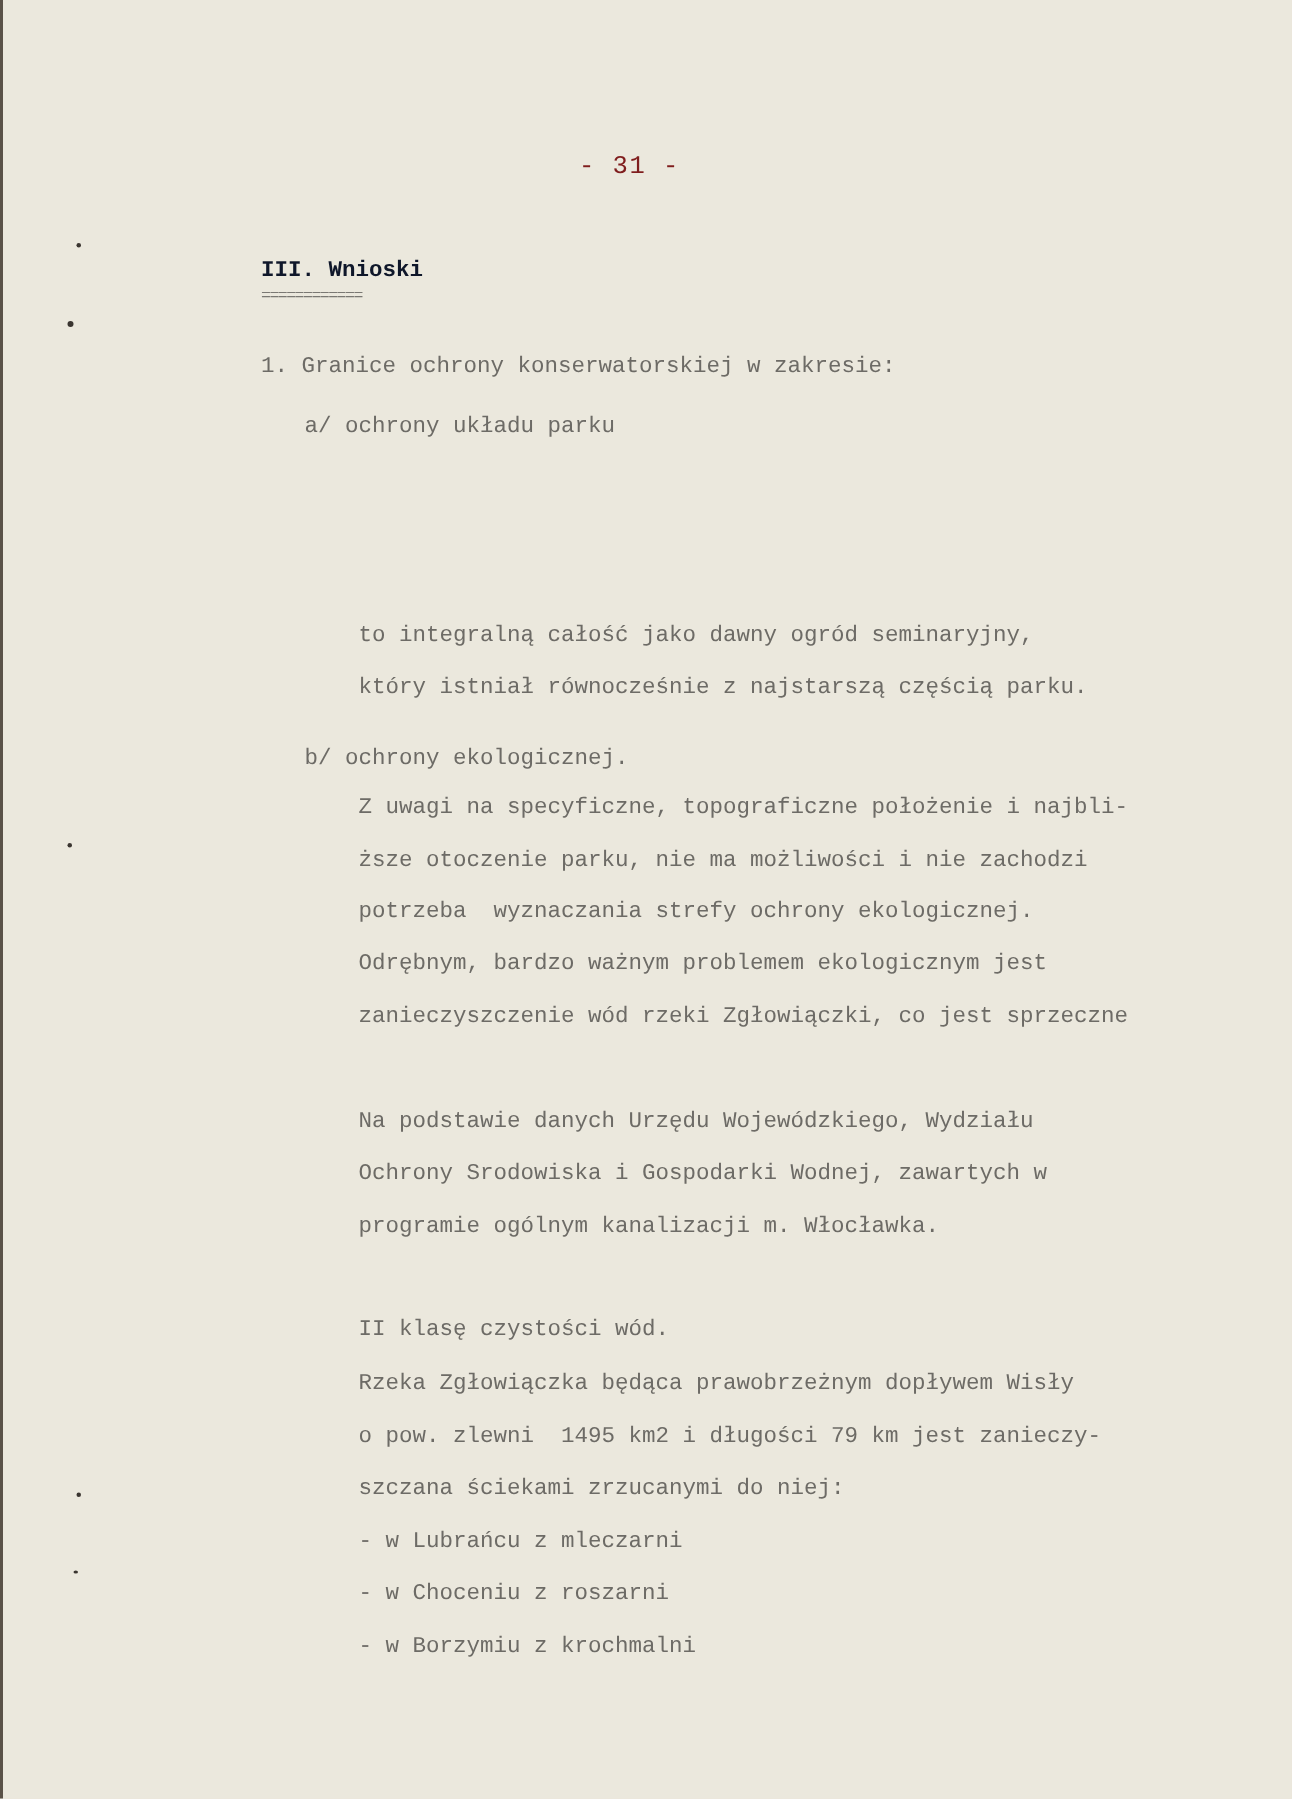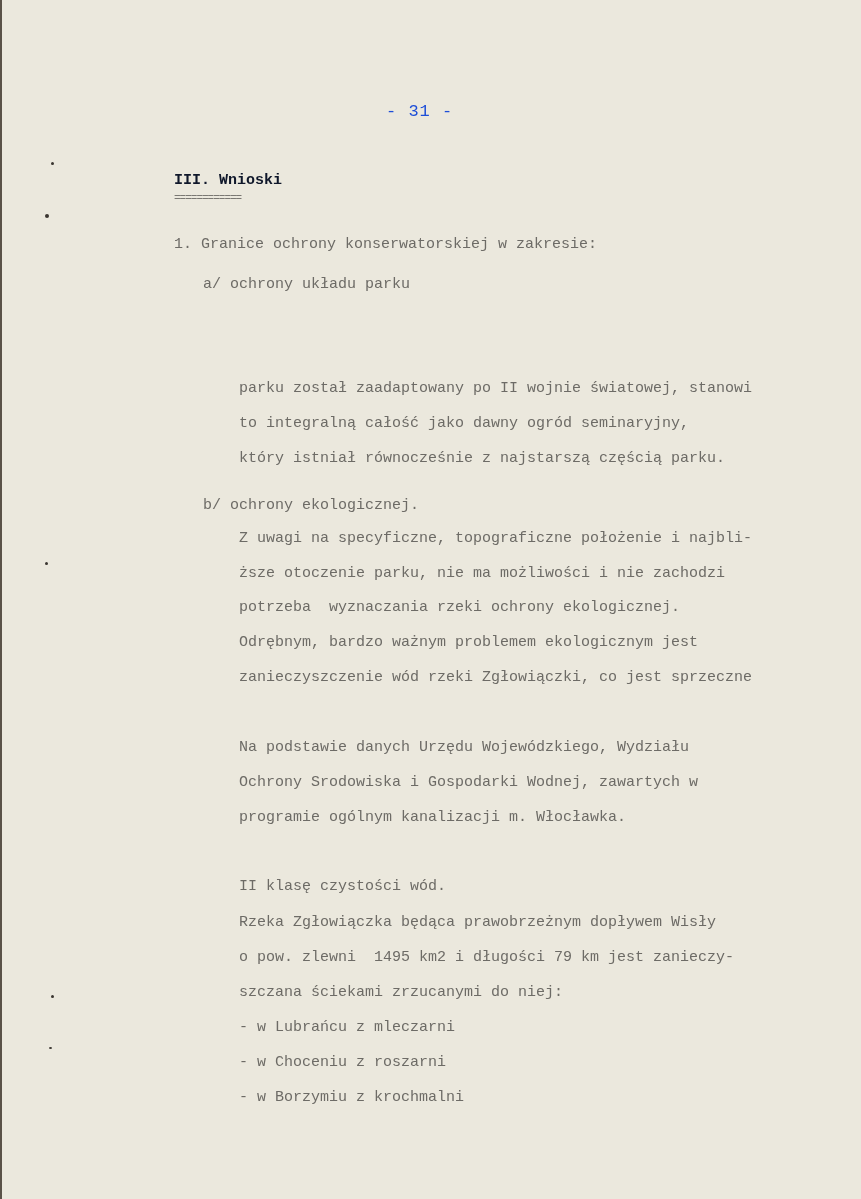--- a/index.html
+++ b/index.html
@@ -11,21 +11,21 @@
     color: #6d6b66;
   }
   .page {
     position: absolute; left: 0; top: 0; width: 861px; height: 1199px;
     background: #ebe8dd;
     border-left: 2px solid #5a5248;
     box-sizing: border-box;
   }
   .page-number {
     position: absolute; left: 384px; top: 102px;
-    font-size: 17px; letter-spacing: 1px; color: #1d4ed8;
+    font-size: 17px; letter-spacing: 1px; color: #7f1d1d;
   }
   .section-title {
     position: absolute; left: 172px; top: 172px;
     font-size: 15px; font-weight: bold; color: #0f172a;
   }
   .underline {
     position: absolute; left: 172px; top: 192px;
     font-size: 11px; letter-spacing: -1px; color: #7a7873;
   }
   .line {
@@ -44,28 +44,27 @@
   <div class="mark" style="left:49px;top:995px;width:3px;height:3px;"></div>
   <div class="mark" style="left:47px;top:1047px;width:3px;height:2px;"></div>
 
   <div class="page-number">- 31 -</div>
   <div class="section-title">III. Wnioski</div>
   <div class="underline">============</div>
 
   <div class="line" style="left:172px;top:236px;">1. Granice ochrony konserwatorskiej w zakresie:</div>
 
   <div class="line" style="left:201px;top:276px;">a/ ochrony układu parku</div>
-  <div class="line" style="left:237px;top:380px;">parku został zaadaptowany po II wojnie światowej, stanowi</div>
   <div class="line" style="left:237px;top:415px;">to integralną całość jako dawny ogród seminaryjny,</div>
   <div class="line" style="left:237px;top:450px;">który istniał równocześnie z najstarszą częścią parku.</div>
 
   <div class="line" style="left:201px;top:497px;">b/ ochrony ekologicznej.</div>
   <div class="line" style="left:237px;top:530px;">Z uwagi na specyficzne, topograficzne położenie i najbli-</div>
   <div class="line" style="left:237px;top:565px;">ższe otoczenie parku, nie ma możliwości i nie zachodzi</div>
-  <div class="line" style="left:237px;top:599px;">potrzeba  wyznaczania rzeki ochrony ekologicznej.</div>
+  <div class="line" style="left:237px;top:599px;">potrzeba  wyznaczania strefy ochrony ekologicznej.</div>
   <div class="line" style="left:237px;top:669px;">zanieczyszczenie wód rzeki Zgłowiączki, co jest sprzeczne</div>
   <div class="line" style="left:237px;top:634px;">Odrębnym, bardzo ważnym problemem ekologicznym jest</div>
   <div class="line" style="left:237px;top:739px;">Na podstawie danych Urzędu Wojewódzkiego, Wydziału</div>
   <div class="line" style="left:237px;top:774px;">Ochrony Srodowiska i Gospodarki Wodnej, zawartych w</div>
   <div class="line" style="left:237px;top:809px;">programie ogólnym kanalizacji m. Włocławka.</div>
   <div class="line" style="left:237px;top:878px;">II klasę czystości wód.</div>
   <div class="line" style="left:237px;top:914px;">Rzeka Zgłowiączka będąca prawobrzeżnym dopływem Wisły</div>
   <div class="line" style="left:237px;top:949px;">o pow. zlewni  1495 km2 i długości 79 km jest zanieczy-</div>
   <div class="line" style="left:237px;top:984px;">szczana ściekami zrzucanymi do niej:</div>
   <div class="line" style="left:237px;top:1019px;">- w Lubrańcu z mleczarni</div>

